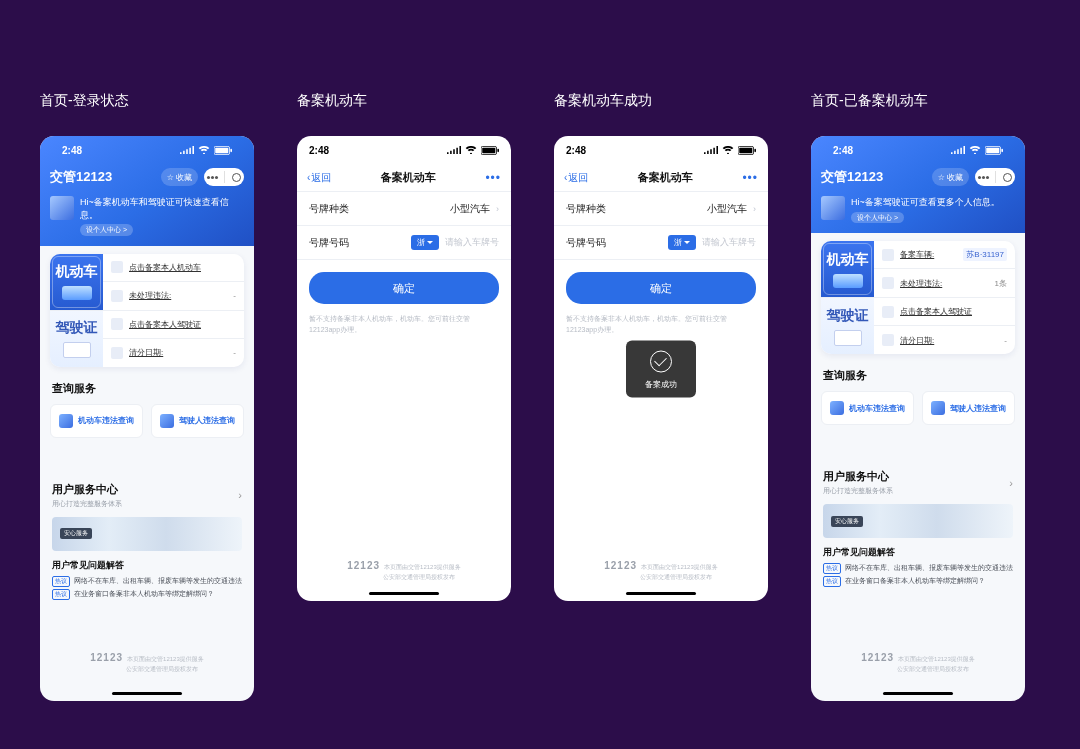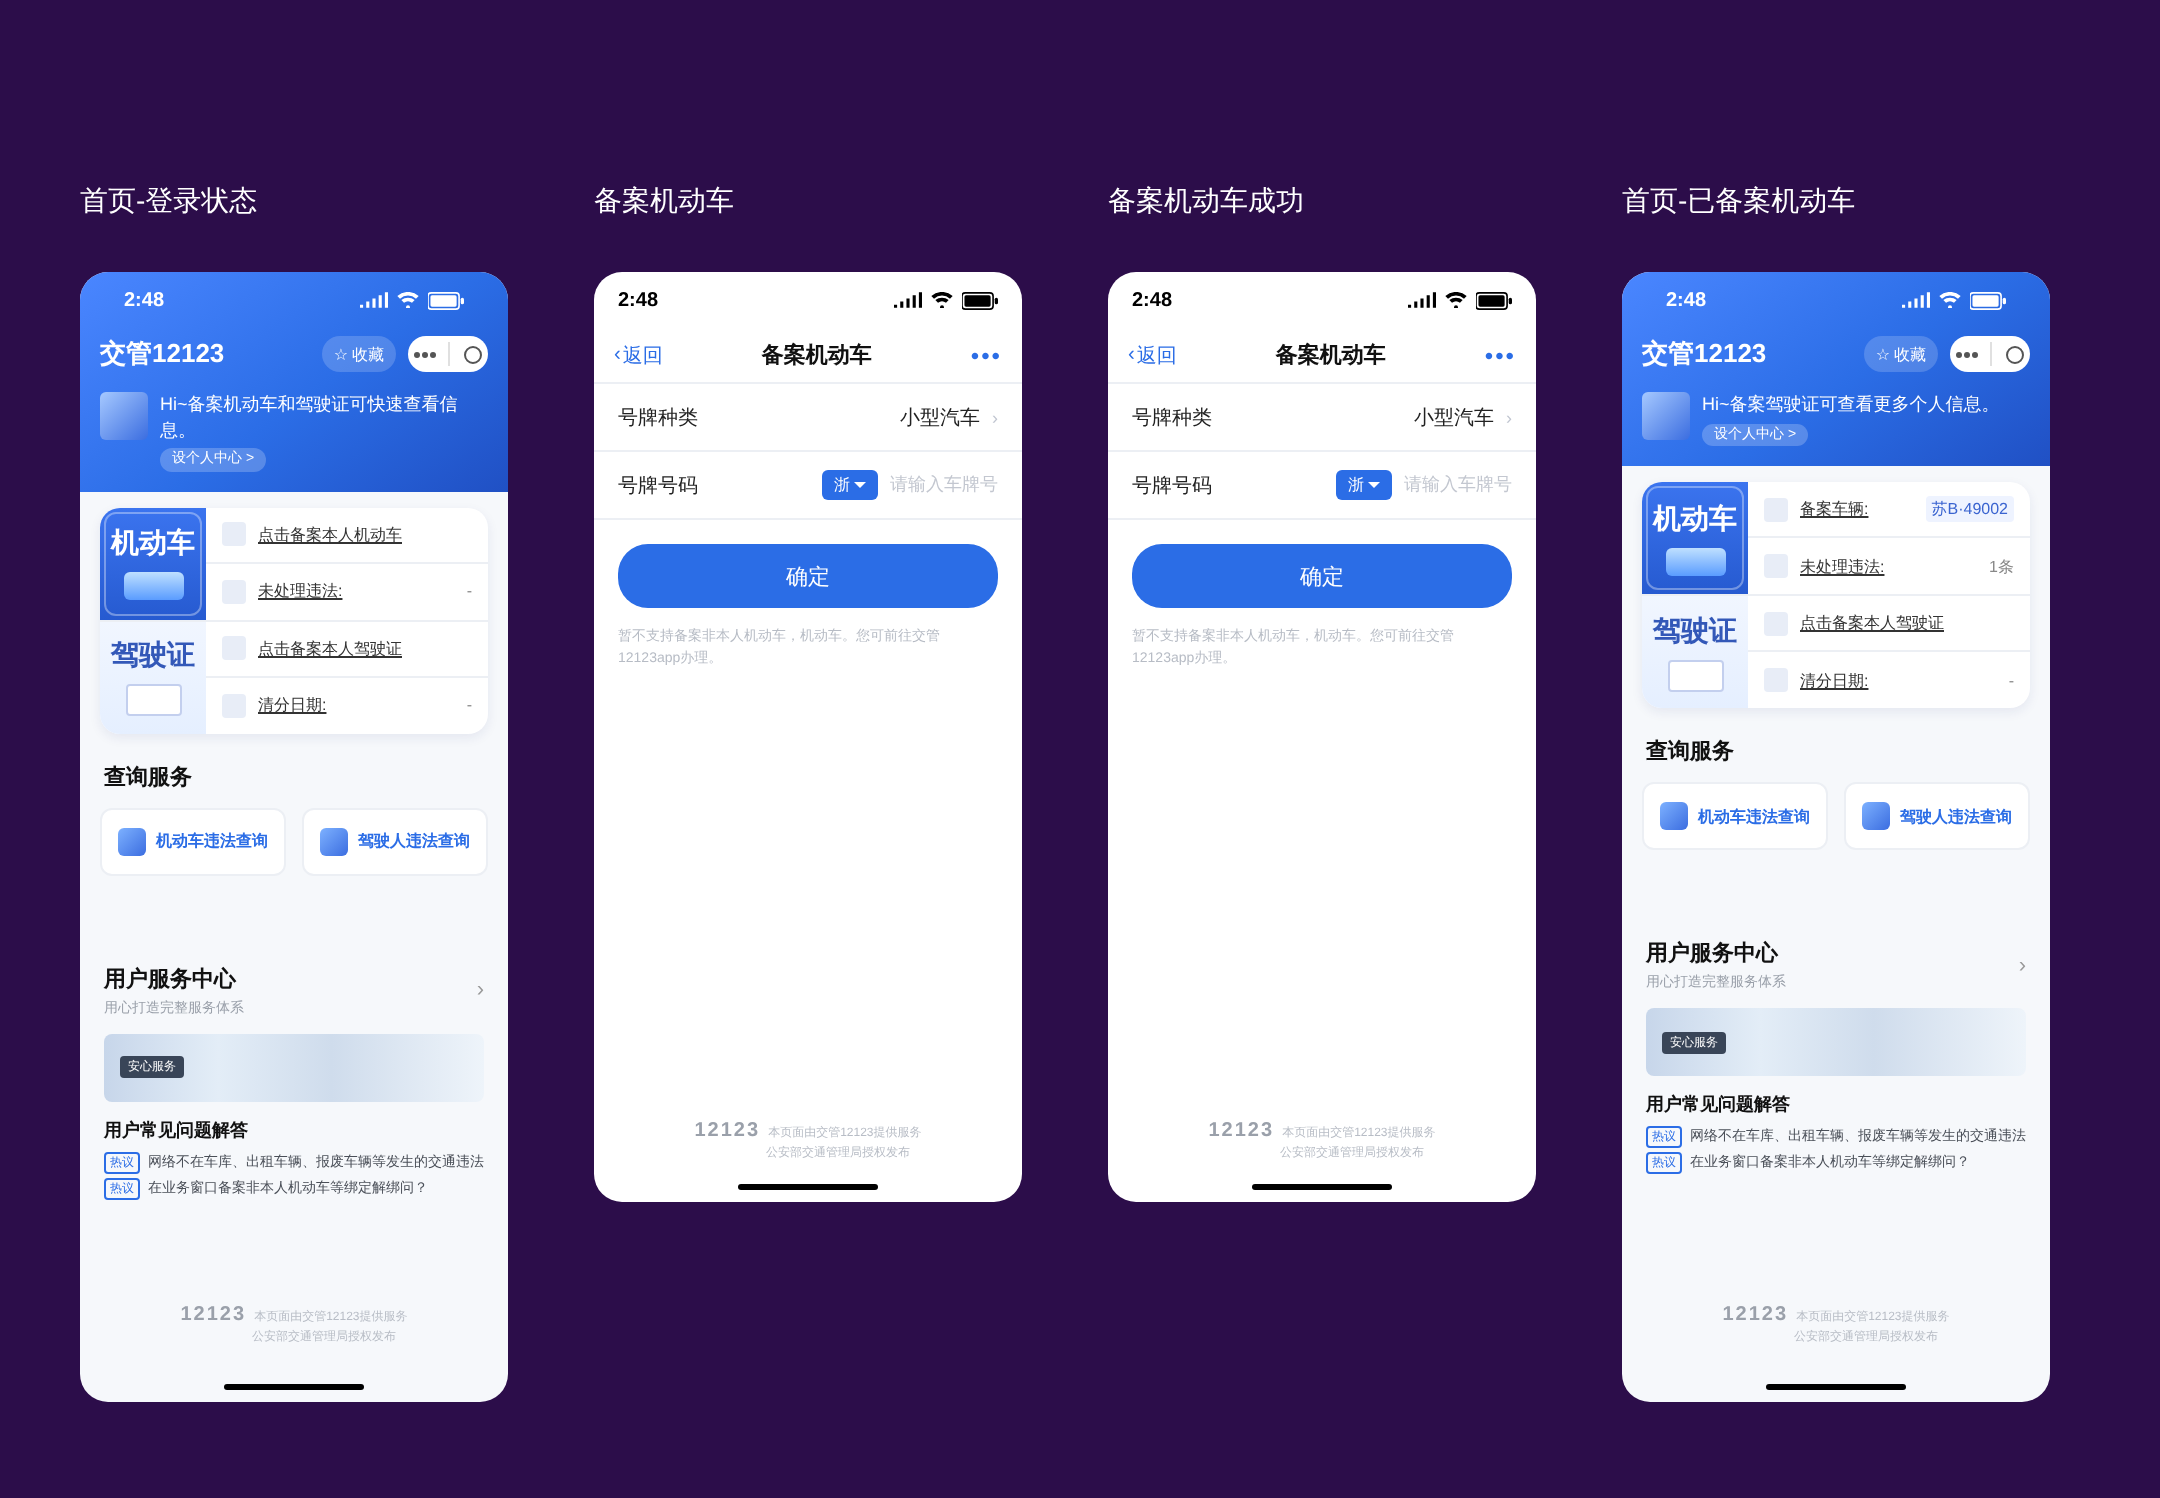--- a/index.html
+++ b/index.html
@@ -305,20 +305,24 @@
       <div class="frow">
         <span class="lab">号牌号码</span>
         <span class="val">
           <span class="prov-pill">浙</span>
           <span class="ph">请输入车牌号</span>
         </span>
       </div>
       <div class="primary-btn">确定</div>
       <div class="hint">暂不支持备案非本人机动车，机动车。您可前往交管12123app办理。</div>
 
+      <div class="toast">
+        <div class="ok"></div>
+        <div class="tt">备案成功</div>
+      </div>
 
       <div class="footer" style="bottom:20px">
         <div><b>12123</b><span>本页面由交管12123提供服务</span></div>
         <div style="margin-left:30px">公安部交通管理局授权发布</div>
       </div>
       <div class="home-ind"></div>
     </div>
   </div>
 
   <div class="col">
@@ -368,21 +372,21 @@
       <div class="big-card">
         <div class="bc-row">
           <div class="bc-left active">
             <span>机动车</span>
             <div class="car-ic"></div>
           </div>
           <div class="bc-right">
             <div class="bc-item">
               <span class="mini-ic"></span>
               <span class="label">备案车辆:</span>
-              <span class="val" style="background:#eef3ff;padding:1px 3px;border-radius:2px;color:#3a64d0">苏B·49002</span>
+              <span class="val" style="background:#eef3ff;padding:1px 3px;border-radius:2px;color:#3a64d0">苏B·31197</span>
             </div>
             <div class="bc-item">
               <span class="mini-ic"></span>
               <span class="label">未处理违法:</span>
               <span class="val">1条</span>
             </div>
           </div>
         </div>
         <div class="bc-row">
           <div class="bc-left">

